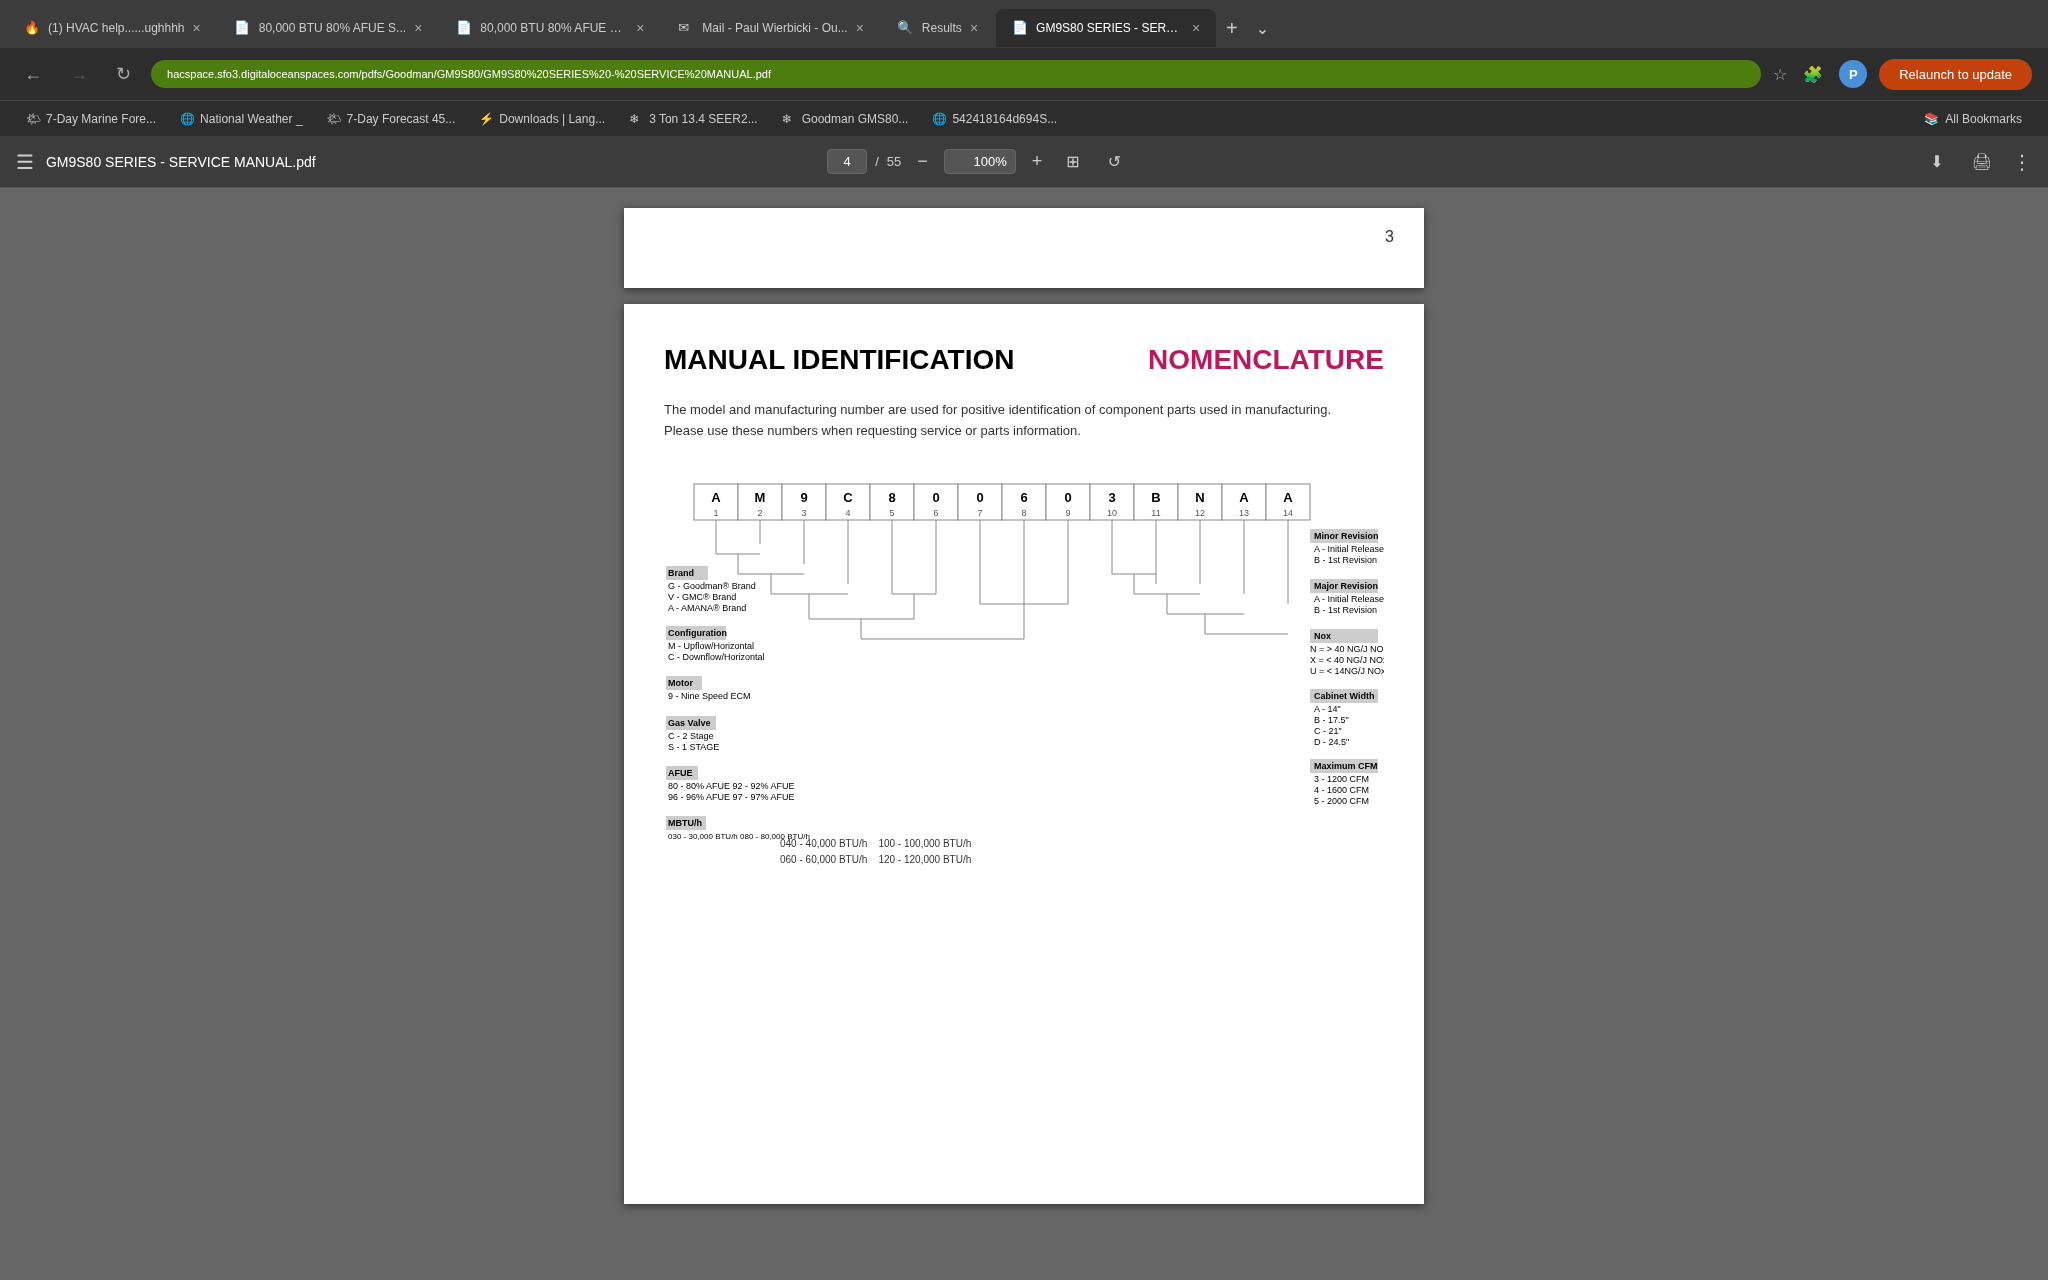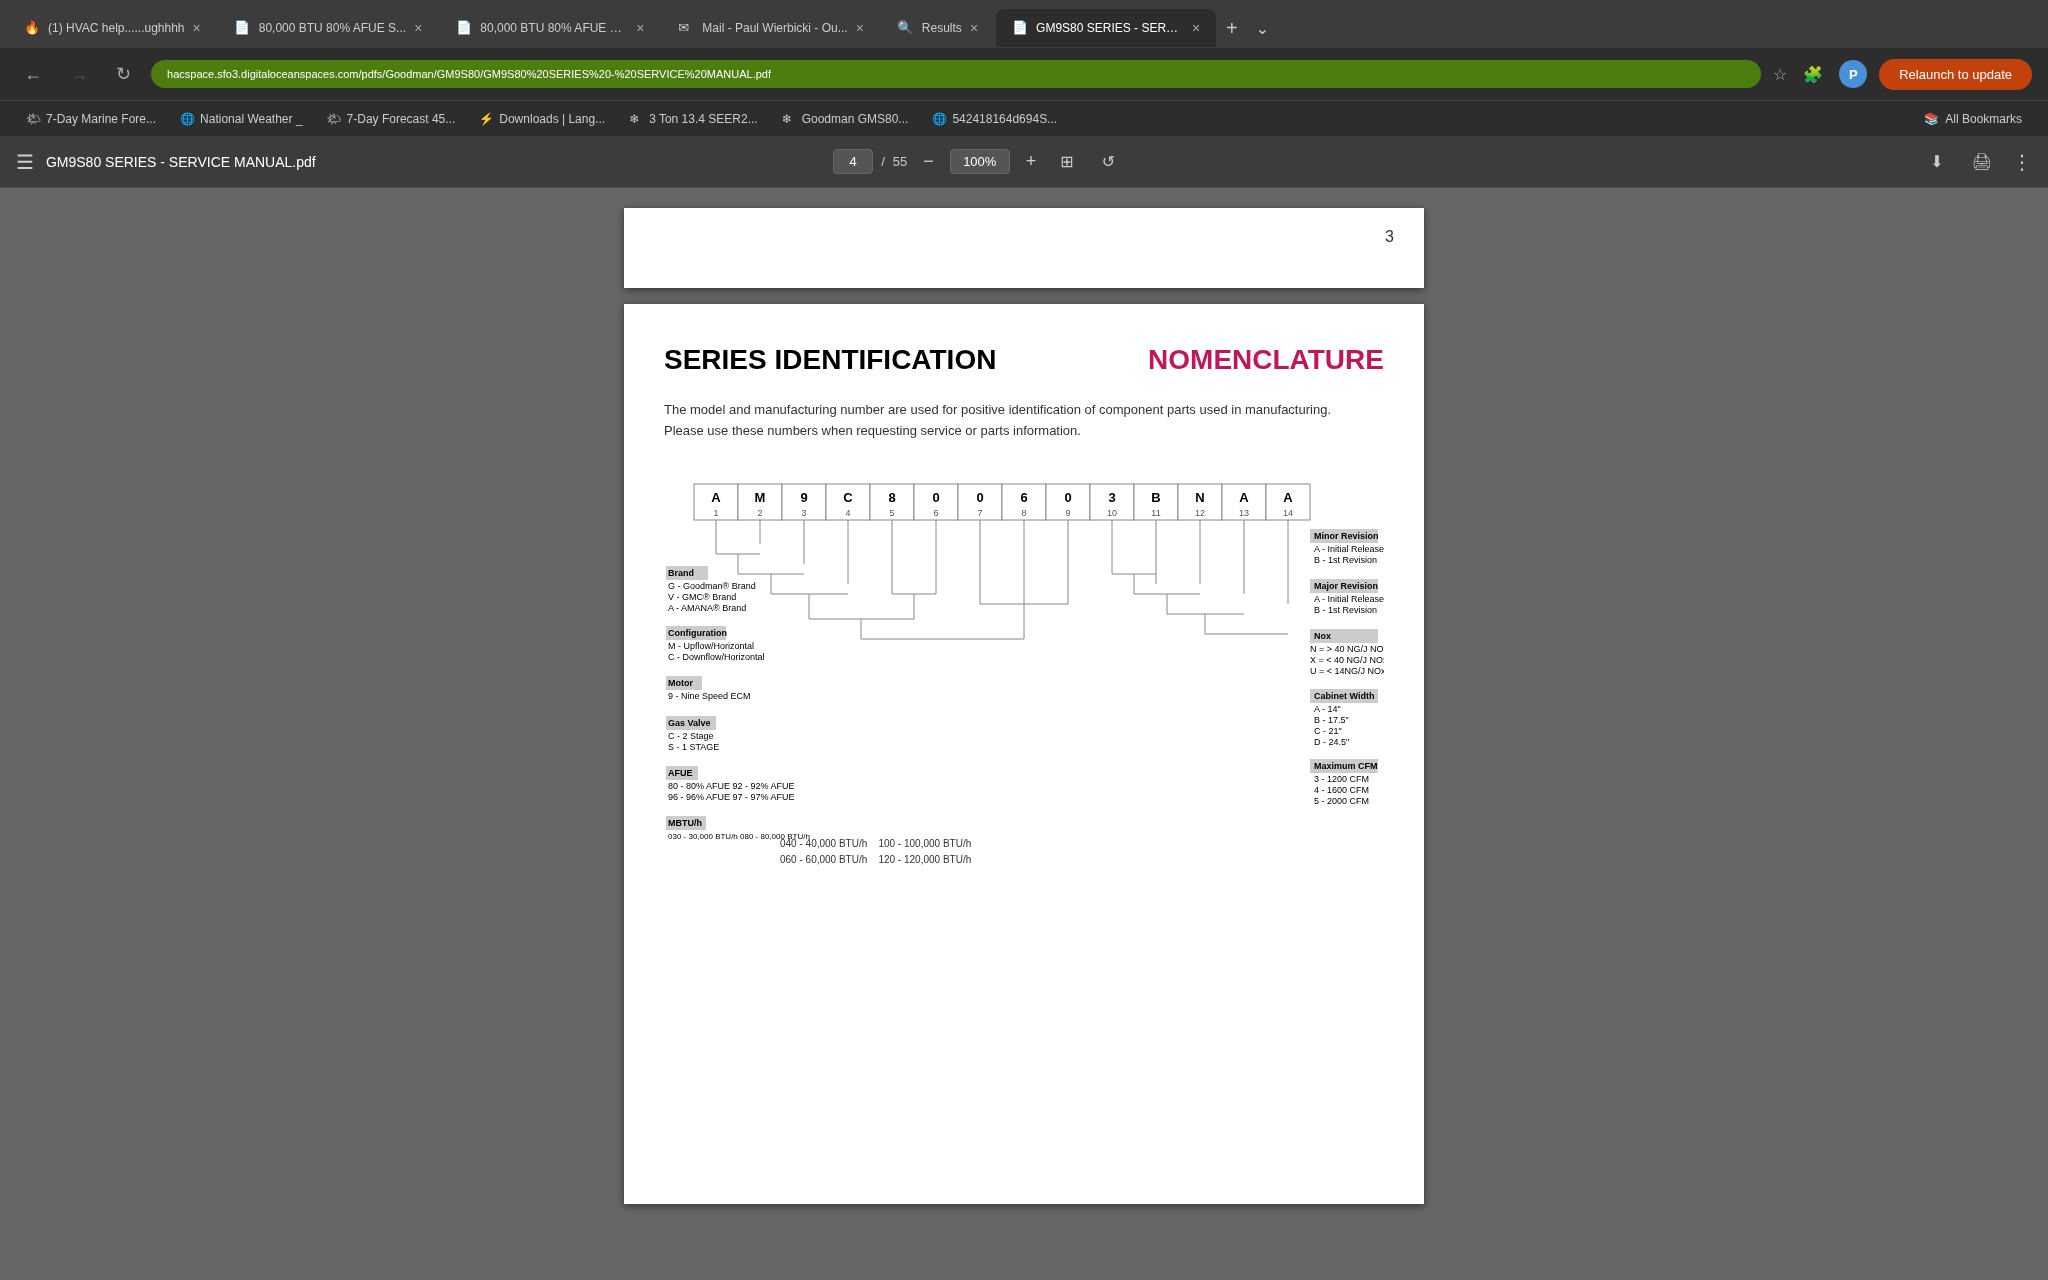--- a/index.html
+++ b/index.html
@@ -32,21 +32,21 @@
     .bookmarks-all { margin-left: auto; display: flex; align-items: center; gap: 6px; padding: 4px 10px; color: #ccc; font-size: 12px; cursor: pointer; }
 
     
     .pdf-toolbar { background: #3c3c3c; display: flex; align-items: center; padding: 0 16px; height: 52px; gap: 12px; border-bottom: 1px solid #555; }
     .pdf-menu-btn { background: none; border: none; color: #ccc; font-size: 20px; cursor: pointer; }
     .pdf-title { color: #fff; font-size: 14px; flex: 1; }
     .pdf-page-controls { display: flex; align-items: center; gap: 8px; }
     .pdf-page-input { background: #555; border: 1px solid #666; border-radius: 4px; color: #fff; padding: 4px 8px; width: 40px; text-align: center; font-size: 13px; }
     .pdf-page-total { color: #ccc; font-size: 13px; }
     .pdf-zoom-btn { background: none; border: none; color: #ccc; font-size: 18px; cursor: pointer; padding: 4px; }
-    .pdf-zoom-level { background: #555; border: 1px solid #666; border-radius: 4px; color: #fff; padding: 4px 8px; font-size: 13px; width: 60px; text-align: center; }
+    .pdf-zoom-level { background: #555; border: 1px solid #666; border-radius: 4px; color: #fff; padding: 4px 8px; font-size: 13px; width: 72px; text-align: right; }
     .pdf-action-btn { background: none; border: none; color: #ccc; font-size: 16px; cursor: pointer; padding: 4px 8px; }
     .pdf-more-btn { background: none; border: none; color: #ccc; font-size: 20px; cursor: pointer; }
 
     
     .pdf-content { background: #666; padding: 20px; display: flex; flex-direction: column; align-items: center; gap: 16px; height: calc(1280px - 188px); overflow-y: auto; }
 
     
     .pdf-page { background: #fff; width: 800px; padding: 40px; box-shadow: 0 2px 8px rgba(0,0,0,0.5); position: relative; }
     .pdf-page-small { height: 80px; display: flex; justify-content: flex-end; align-items: flex-start; padding: 20px 30px; }
     .page-number { font-size: 16px; color: #333; }
@@ -175,21 +175,21 @@
 
 <div class="pdf-content">
 
   <div class="pdf-page pdf-page-small">
     <span class="page-number">3</span>
   </div>
 
   <div class="pdf-page pdf-page-main">
 
     <div class="prod-id-header">
-      <div class="prod-id-title">SERIES IDENTIFICATION</div>
+      <div class="prod-id-title">MANUAL IDENTIFICATION</div>
       <div class="nomenclature-title">NOMENCLATURE</div>
     </div>
 
     <div class="prod-id-desc" style="white-space: pre-line;">The model and manufacturing number are used for positive identification of component parts used in manufacturing.
 Please use these numbers when requesting service or parts information.</div>
 
     <div class="nom-svg-container">
       <svg width="720" height="370" viewBox="0 0 720 370" style="display:block; margin: 0 auto;">
 
         <g id="boxes">

